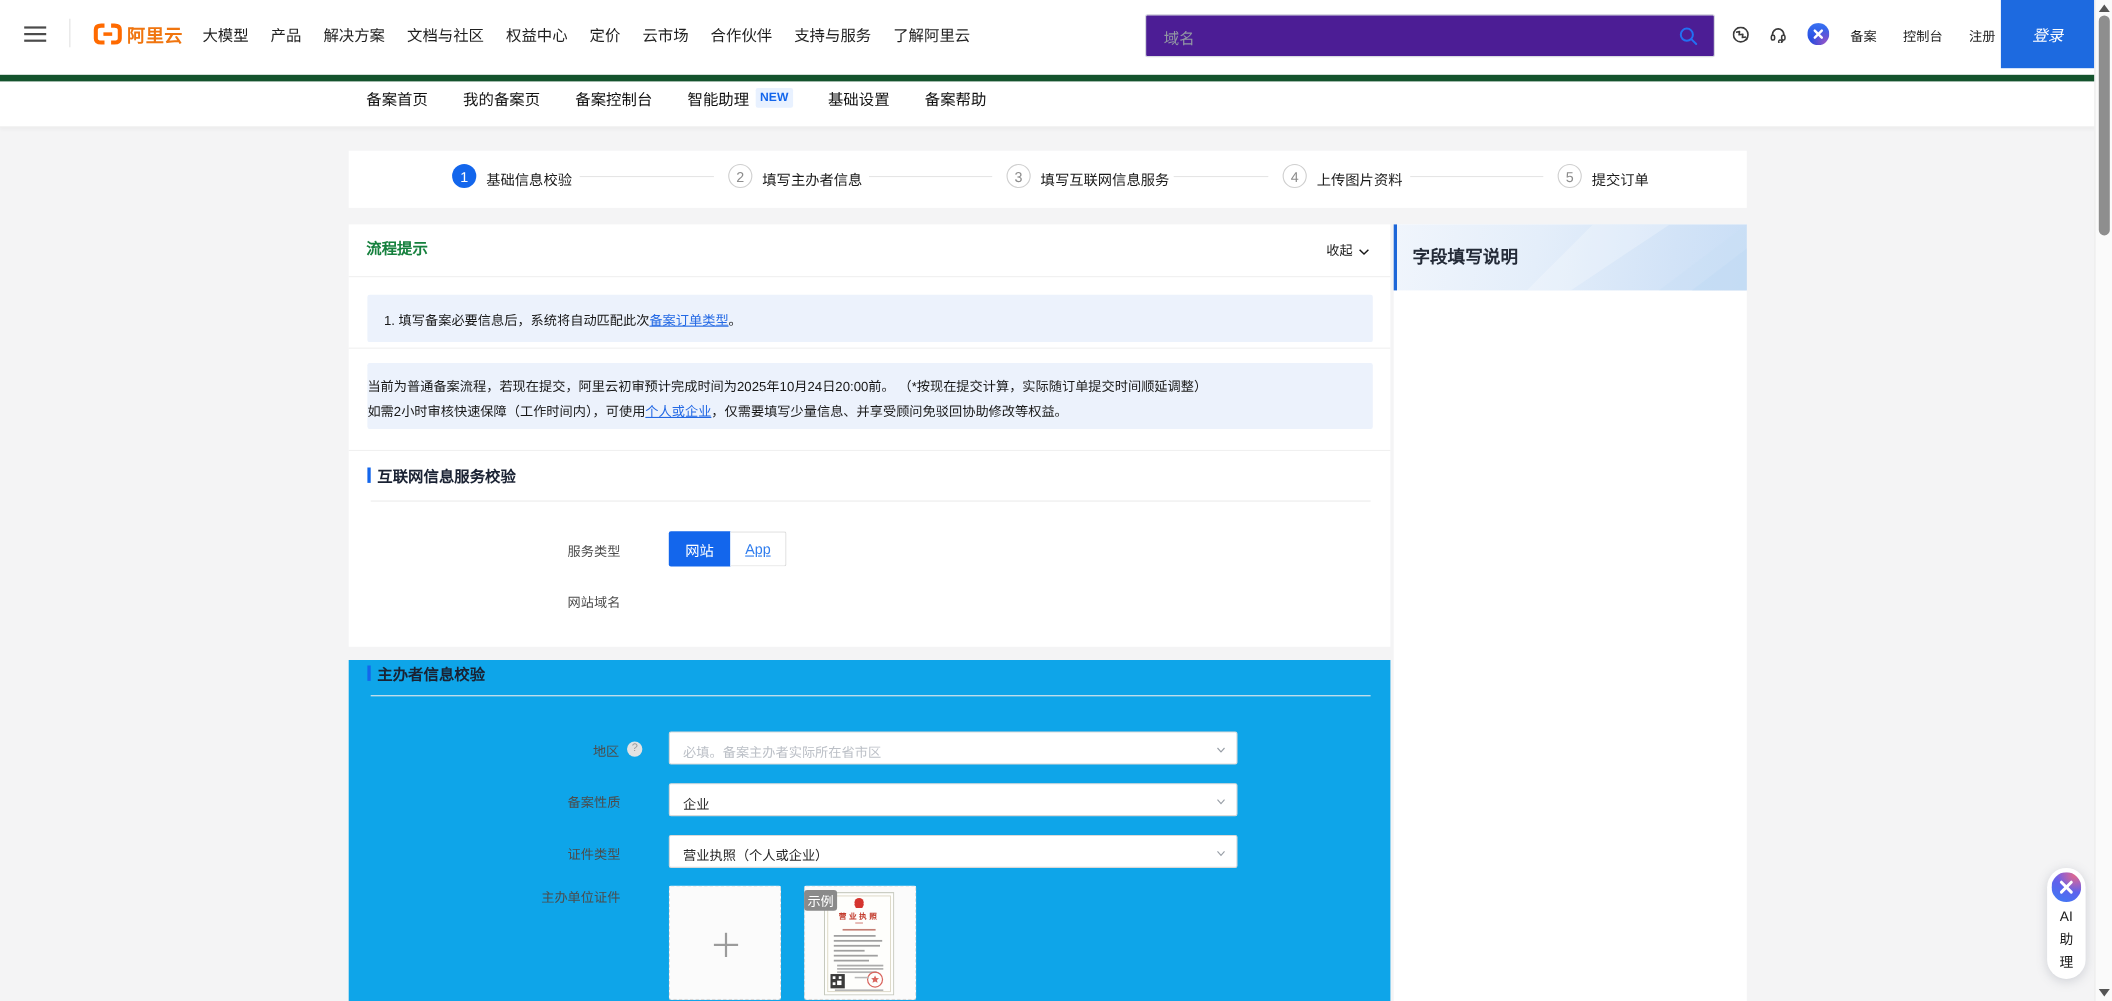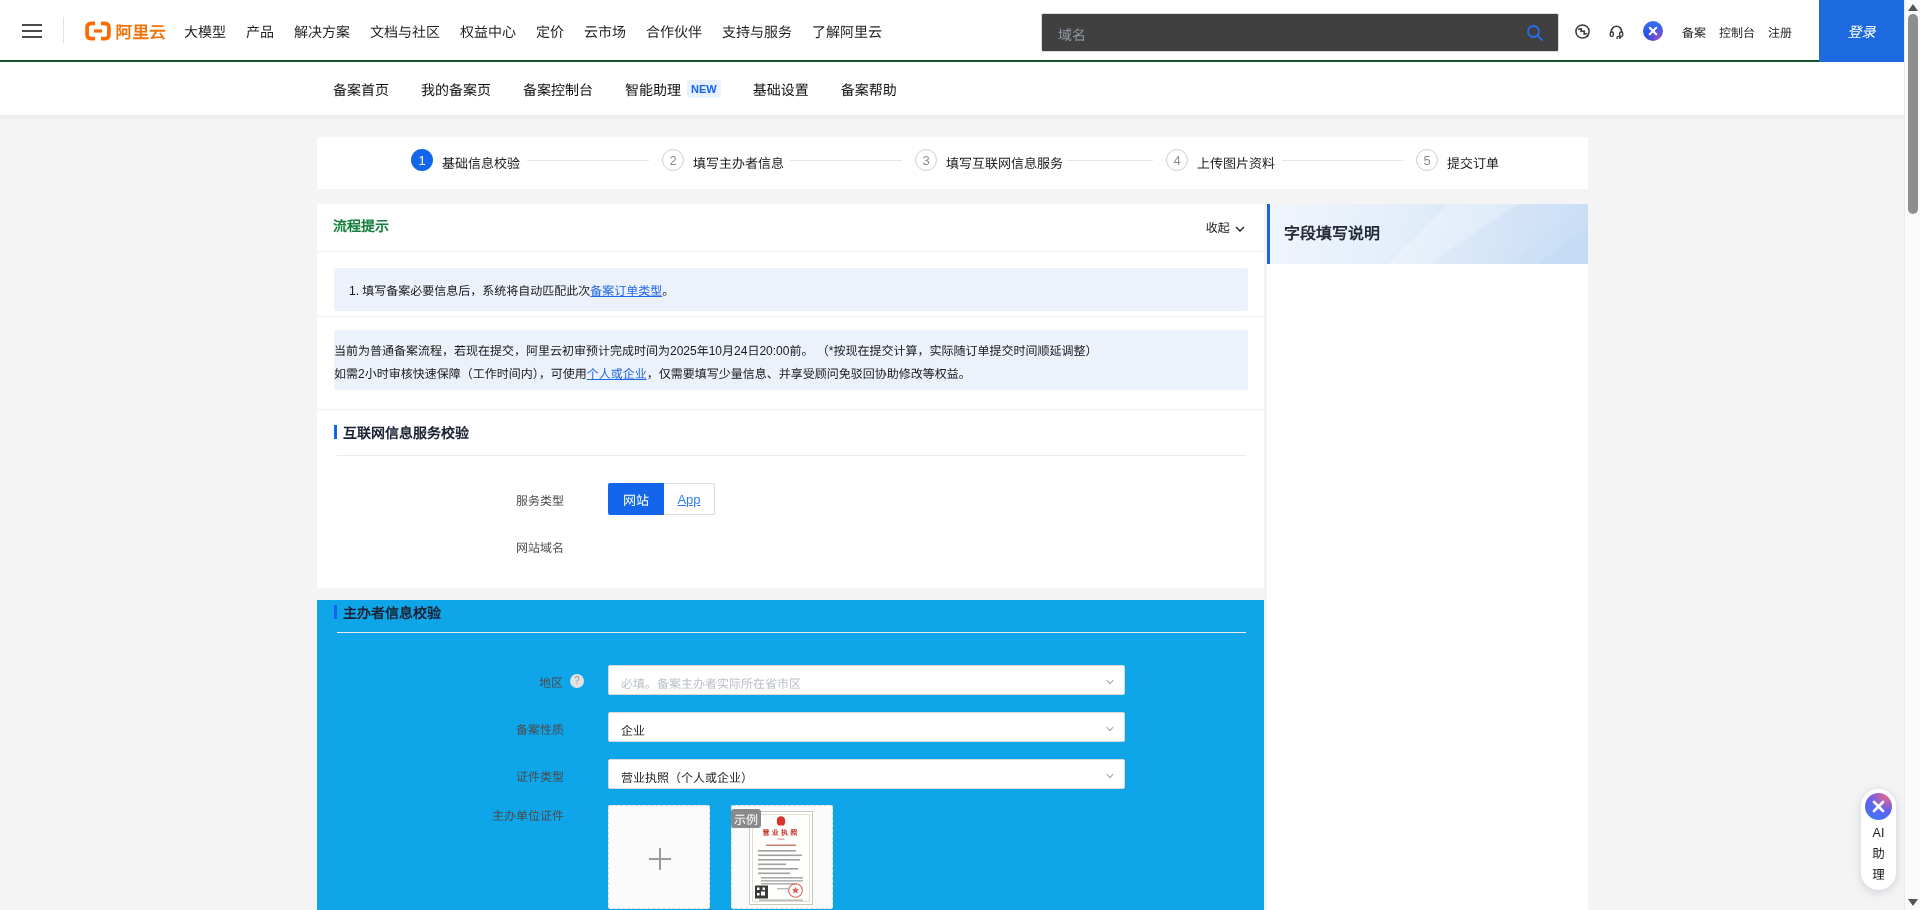--- a/index.html
+++ b/index.html
@@ -1,32 +1,32 @@
 <!DOCTYPE html>
 <html lang="zh-CN"><head>
 <meta charset="UTF-8">
 <title>备案</title>
 <style>
 * { margin:0; padding:0; box-sizing:border-box; }
 html,body { width:1920px; height:910px; overflow:hidden; }
 body { font-family:"Liberation Sans",sans-serif; background:#F4F4F5; color:#181818; position:relative; }
 
 
-#topbar { position:absolute; left:0; top:0; width:1920px; height:62px; background:#fff; border-bottom:2px solid #14532d; z-index:5; }
+#topbar { position:absolute; left:0; top:0; width:1920px; height:74px; background:#fff; border-bottom:6px solid #14532d; z-index:5; }
 #burger { position:absolute; left:22px; top:24px; width:20px; height:14px; }
 #burger span { display:block; height:2px; background:#4B4B4B; margin-bottom:4px; }
 #tb-sep { position:absolute; left:63px; top:17px; width:1px; height:26px; background:#E2E2E2; }
 #logo { position:absolute; left:84px; top:15px; }
 #topnav { position:absolute; left:174px; top:0; height:62px; display:flex; align-items:center; }
 #topnav span { padding:0 10px; font-size:14px; color:#1F1F1F; }
-#search { position:absolute; left:1041px; top:13px; width:518px; height:39px; border:1px solid #D9DCE1; border-radius:2px; background:#404040; }
+#search { position:absolute; left:1041px; top:13px; width:518px; height:39px; border:1px solid #D9DCE1; border-radius:2px; background:#4c1d95; }
 #search .ph { position:absolute; left:16px; top:10px; font-size:14px; color:#9298A3; }
 #search svg { position:absolute; right:14px; top:10px; }
 .tb-ico { position:absolute; top:23px; }
-#tb-links { position:absolute; left:1682px; top:0; height:62px; display:flex; align-items:center; gap:13px; font-size:12px; color:#1F1F1F; }
+#tb-links { position:absolute; left:1682px; top:0; height:62px; display:flex; align-items:center; gap:24px; font-size:12px; color:#1F1F1F; }
 #login { position:absolute; left:1819px; top:0; width:85px; height:62px; background:#1D6AE0; color:#fff; font-size:14px; display:flex; align-items:center; justify-content:center;font-style:italic; }
 
 
 #subnav { position:absolute; left:0; top:62px; width:1920px; height:54px; background:#fff; border-bottom:1px solid #E8E8E8; z-index:4; box-shadow:0 2px 3px rgba(0,0,0,0.03); }
 #subnav .in { position:absolute; left:333px; top:0; height:53px; display:flex; align-items:center; gap:32px; }
 #subnav .it { font-size:14px; color:#111; font-weight:500; display:flex; align-items:center; }
 #subnav .new { margin-left:6px; background:#E8F1FF; color:#1366EC; font-size:11px; font-weight:bold; padding:3px 4px; border-radius:2px; }
 
 
 #stepper { position:absolute; left:317px; top:137px; width:1271px; height:52px; background:#fff; }

